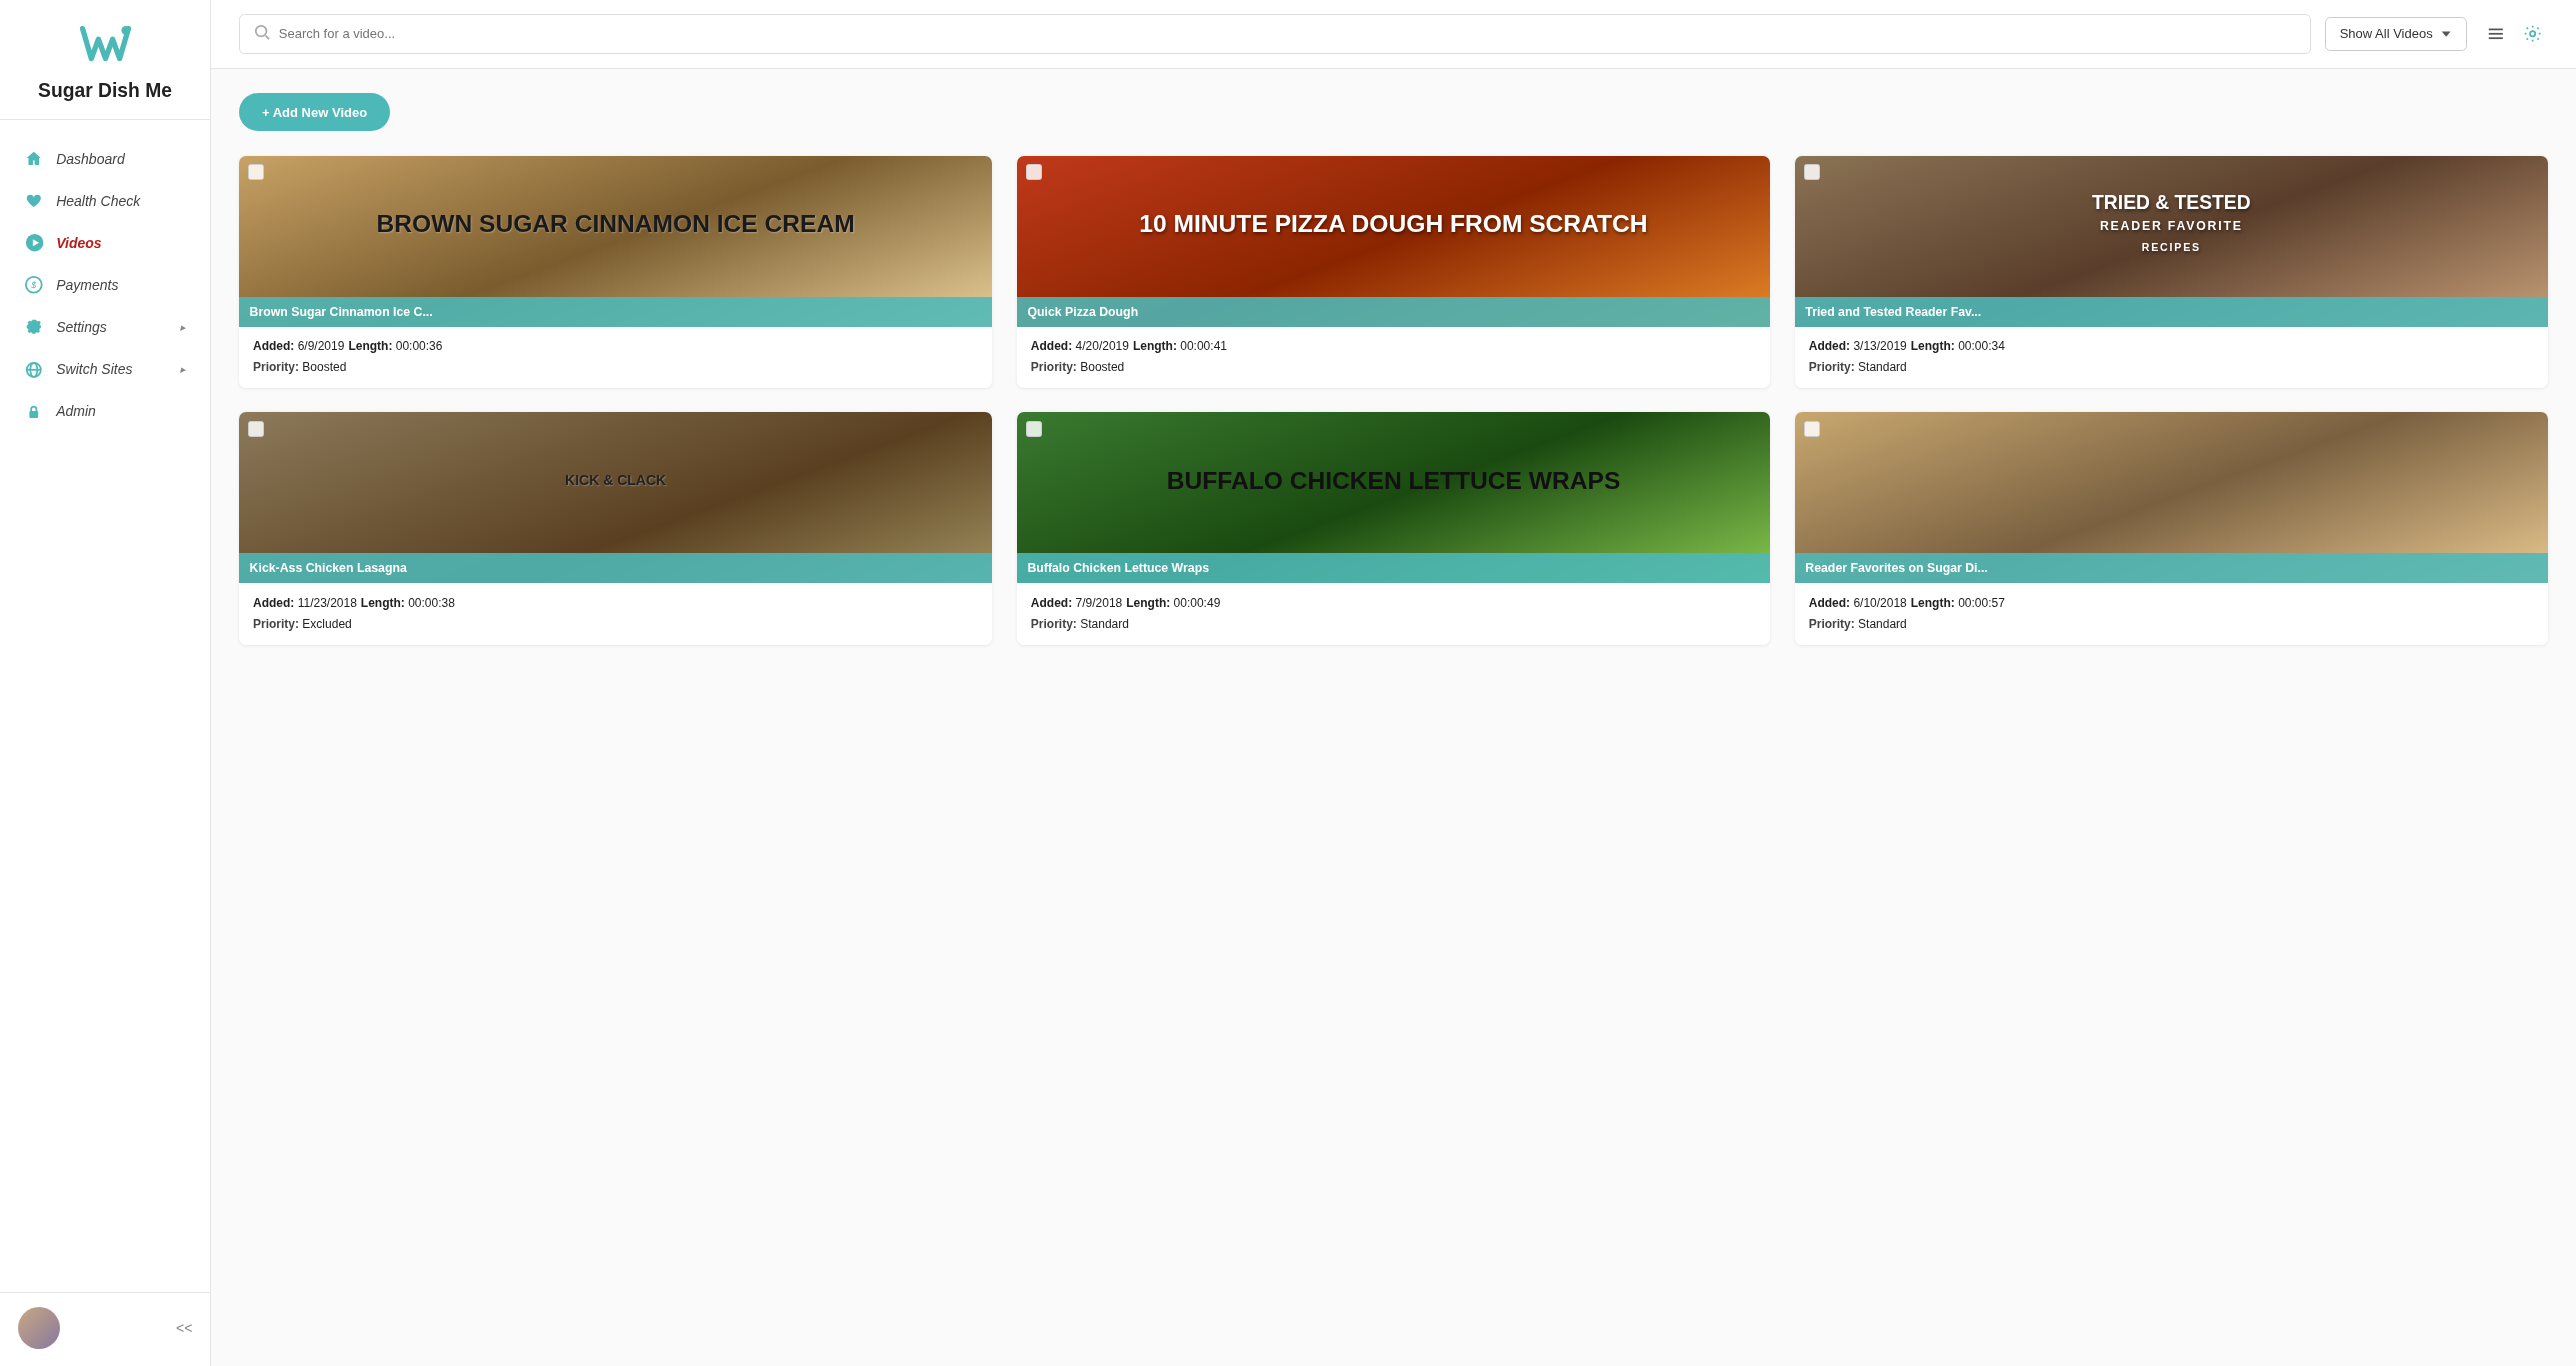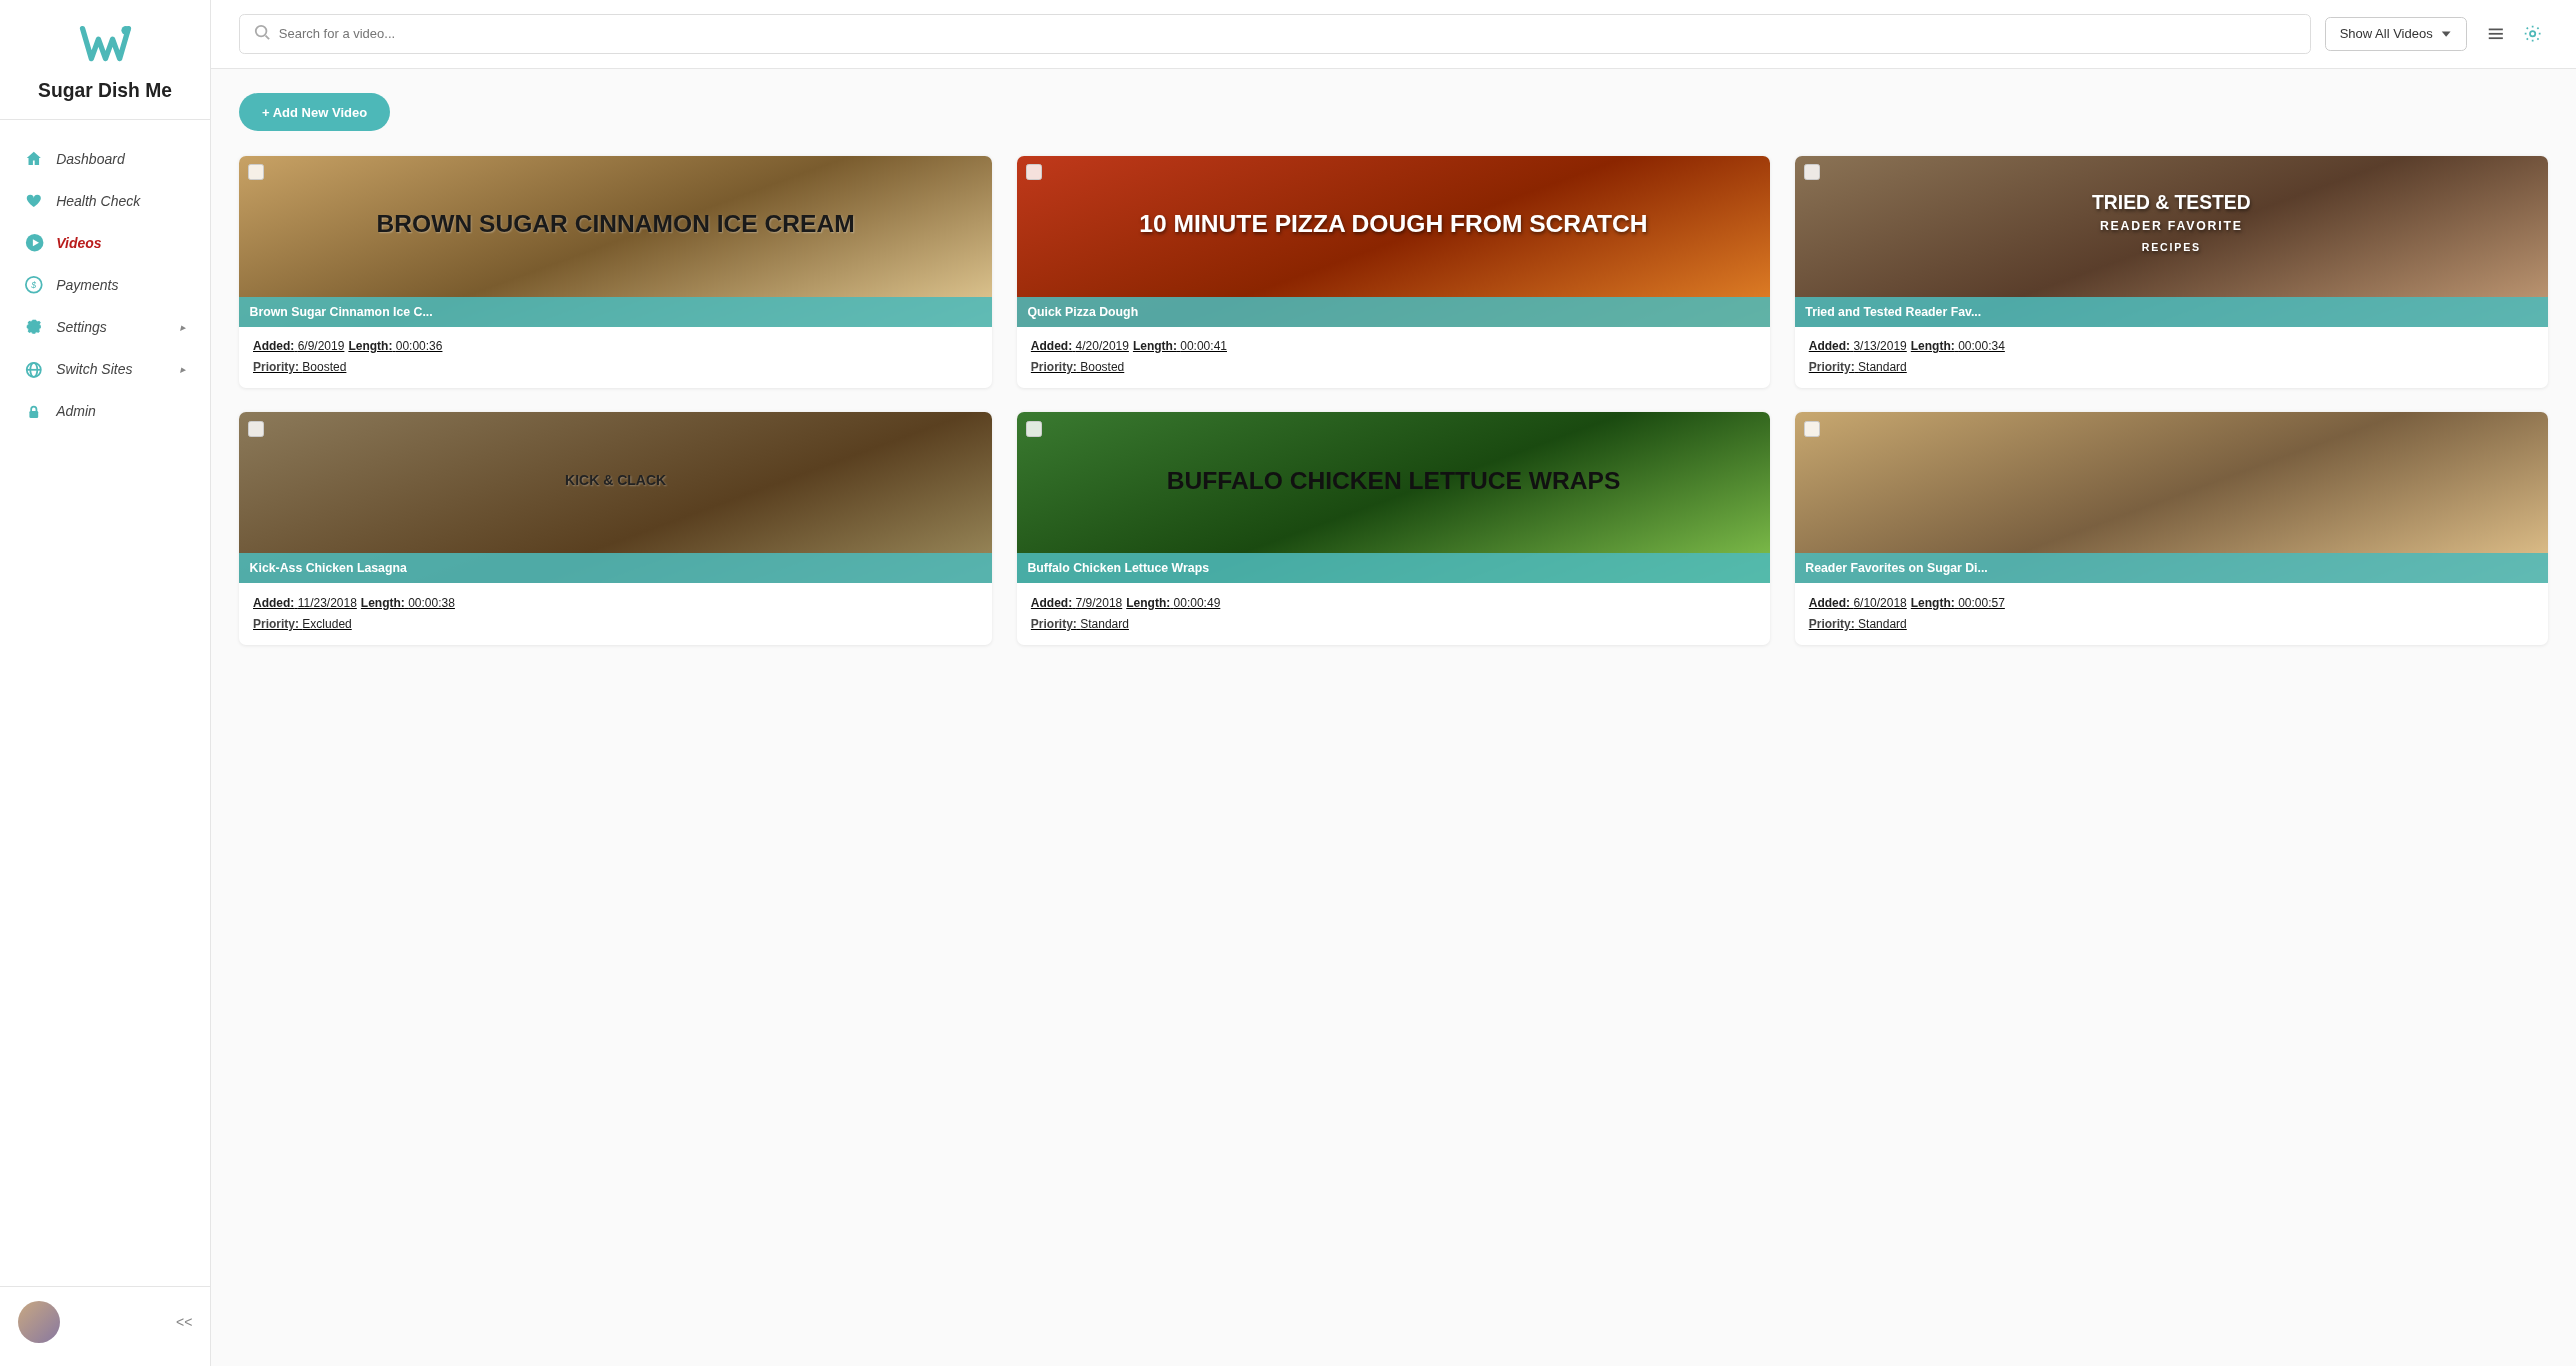--- a/index.html
+++ b/index.html
@@ -6,21 +6,21 @@
     body { font-family: -apple-system, BlinkMacSystemFont, 'Segoe UI', sans-serif; background: #f5f5f5; display: flex; height: 100vh; overflow: hidden; }
 
     
     #sidebar {
       width: 211px;
       min-width: 211px;
       background: #fff;
       border-right: 0.9px solid #e5e5e5;
       display: flex;
       flex-direction: column;
-      padding-bottom: 9px;
+      padding-bottom: 3px;
     }
     .sidebar-logo {
       padding: 24.6px 21px 17.6px;
       display: flex;
       flex-direction: column;
       align-items: center;
       border-bottom: 0.9px solid #e5e5e5;
     }
     .logo-icon {
       font-size: 32px;
@@ -156,21 +156,20 @@
       font-size: 16px;
       border-radius: 3.5px;
     }
     .gear-btn { color: #4db8b8; font-size: 19.3px; cursor: pointer; }
 
     
     .content {
       flex: 1;
       overflow-y: auto;
       padding: 24.6px 28px;
-      text-decoration: underline;
     }
     .add-video-btn {
       background: #4db8b8;
       color: #fff;
       border: none;
       border-radius: 26px;
       padding: 11.4px 23px;
       font-size: 13px;
       font-weight: 600;
       cursor: pointer;

